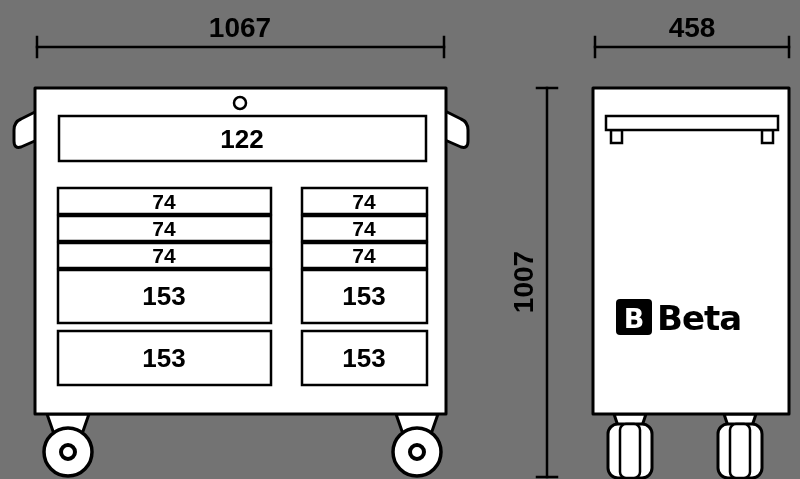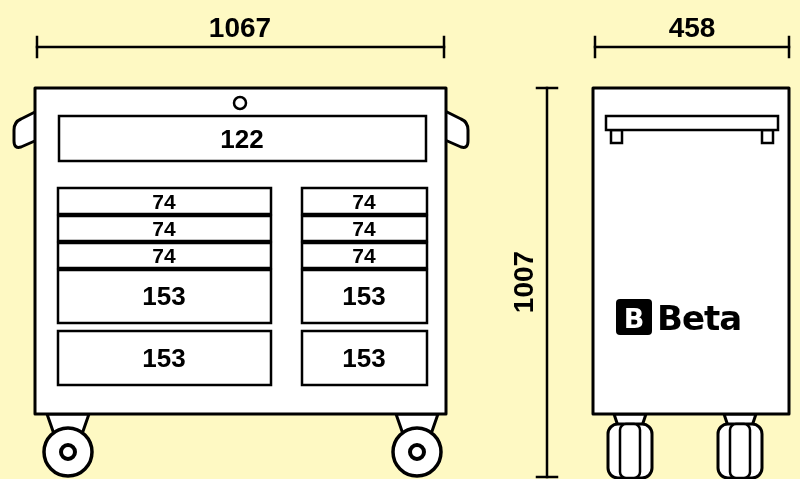--- a/index.html
+++ b/index.html
@@ -4,21 +4,21 @@
 <style>
   html, body {
     margin: 0;
     padding: 0;
     background: #ffffff;
   }
   .stage {
     position: relative;
     width: 800px;
     height: 479px;
-    background: #fef9c3;
+    background: #737373;
     overflow: hidden;
   }
   svg { display: block; }
   .ln   { stroke: #000; fill: none; stroke-width: 2.5; stroke-linecap: square; }
   .box  { fill: #fff; stroke: #000; stroke-width: 2.5; }
   .box3 { fill: #fff; stroke: #000; stroke-width: 3; stroke-linejoin: round; }
   .solid{ fill: #000; stroke: none; }
   .dim-text {
     font-family: "Liberation Sans", "DejaVu Sans", sans-serif;
     font-weight: bold; font-size: 28px; fill: #000; text-anchor: middle;

